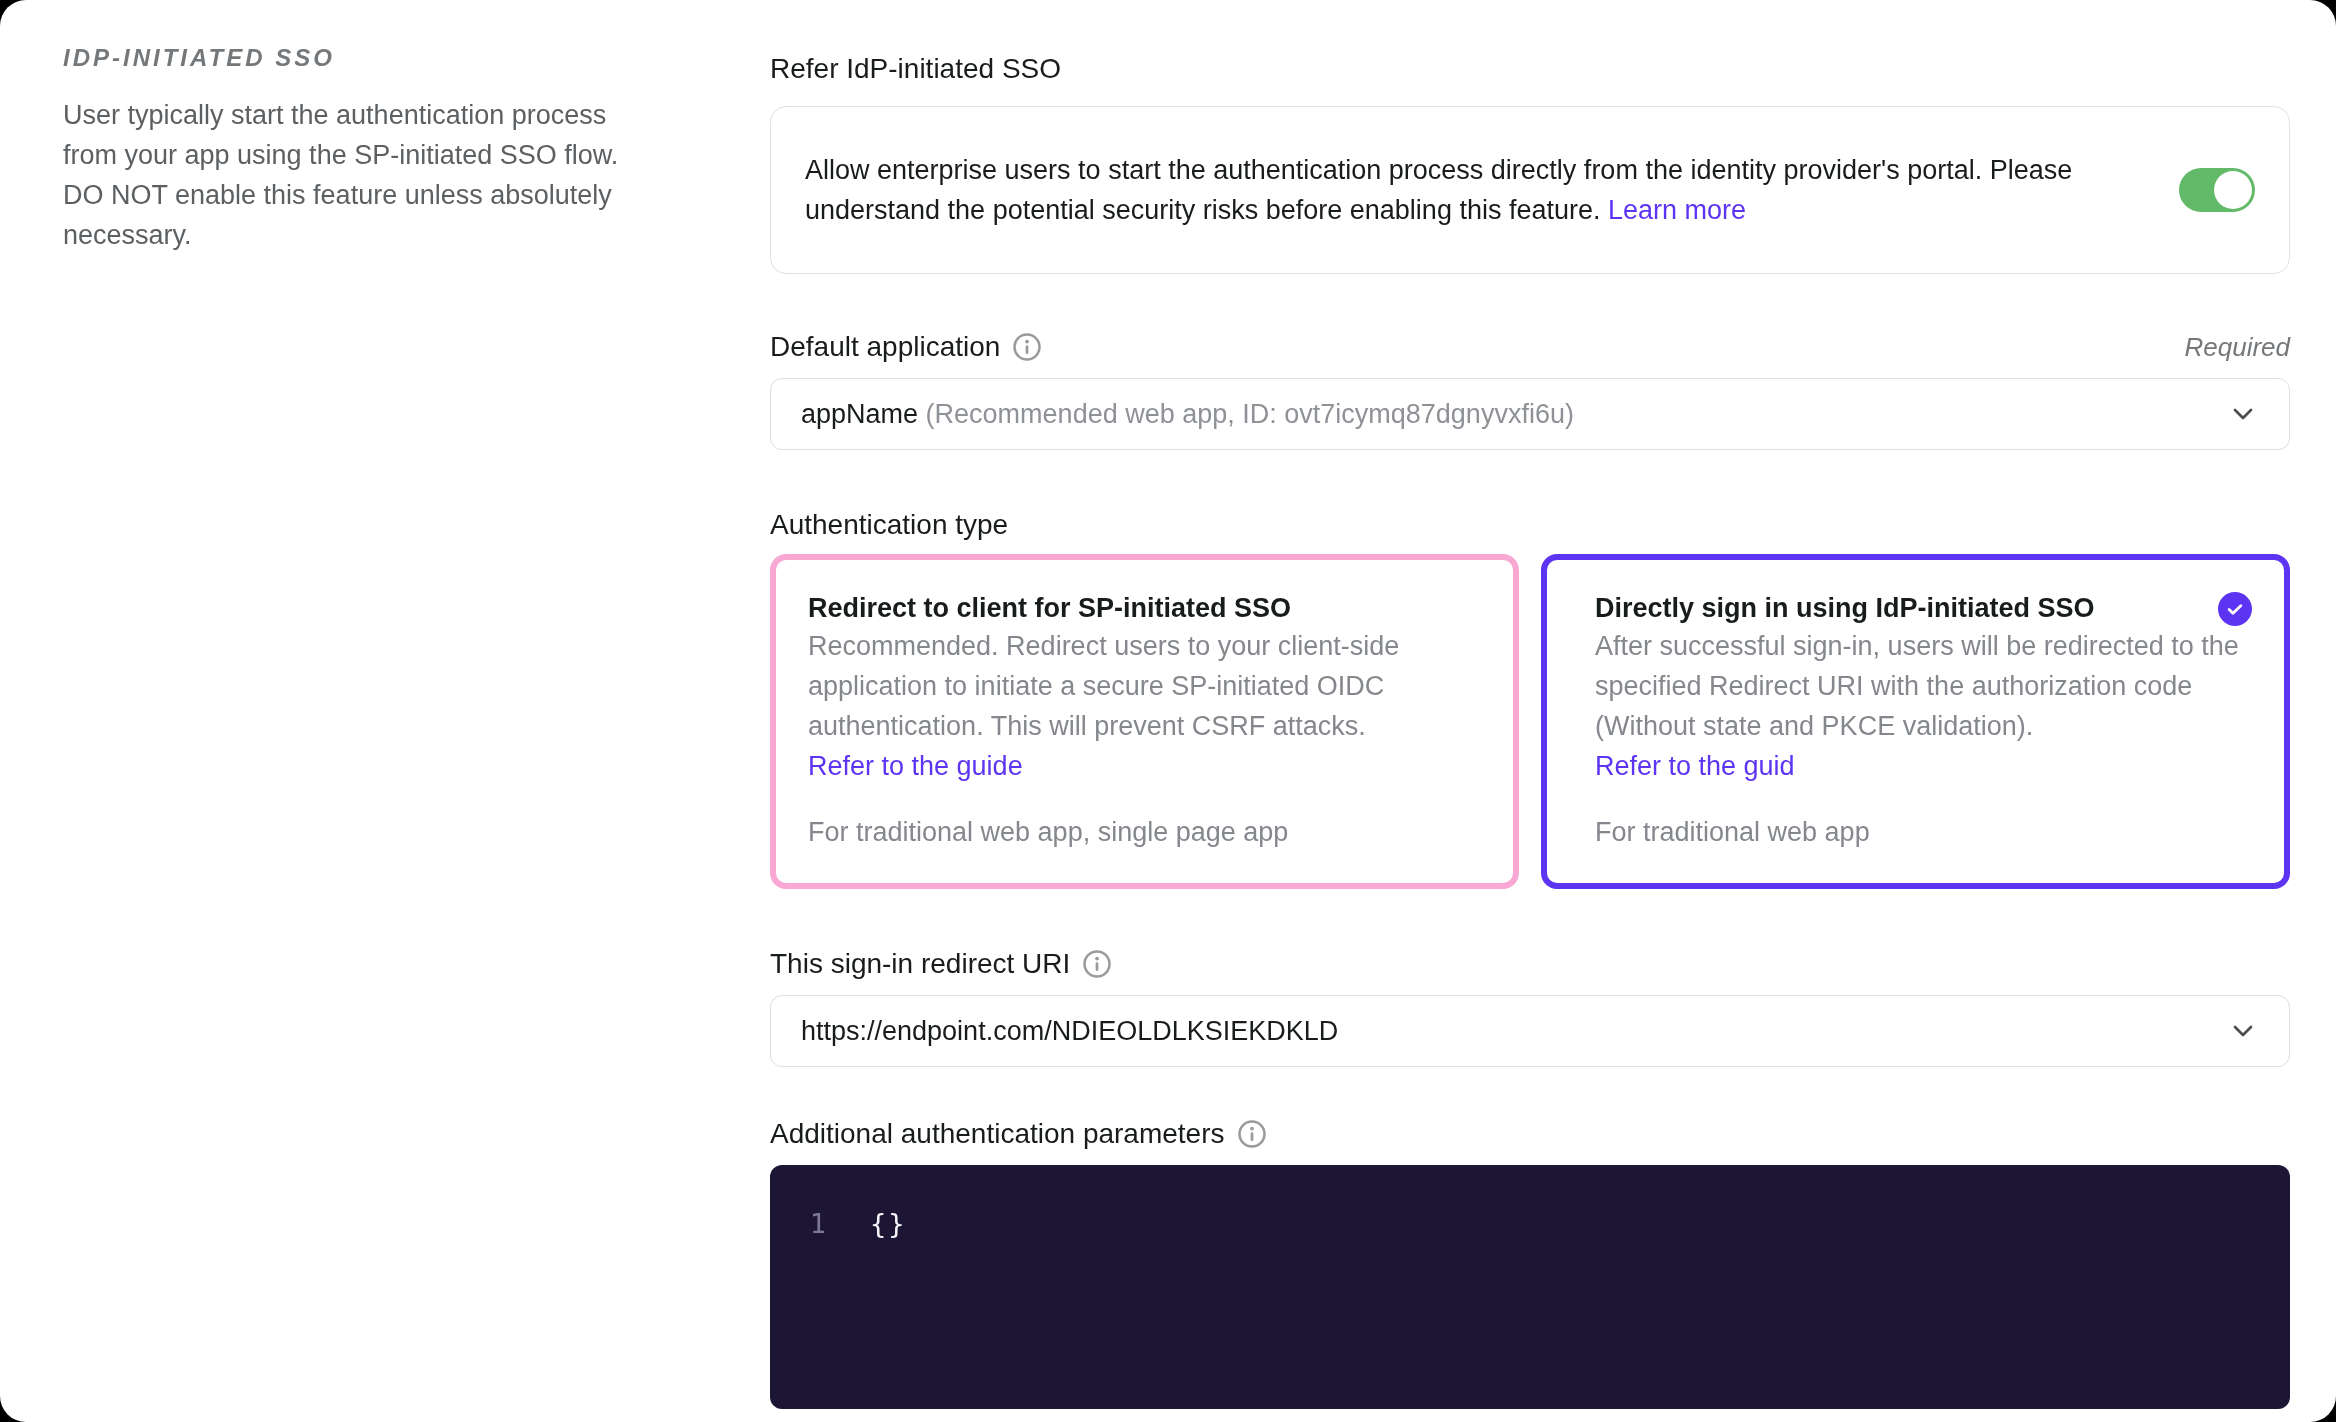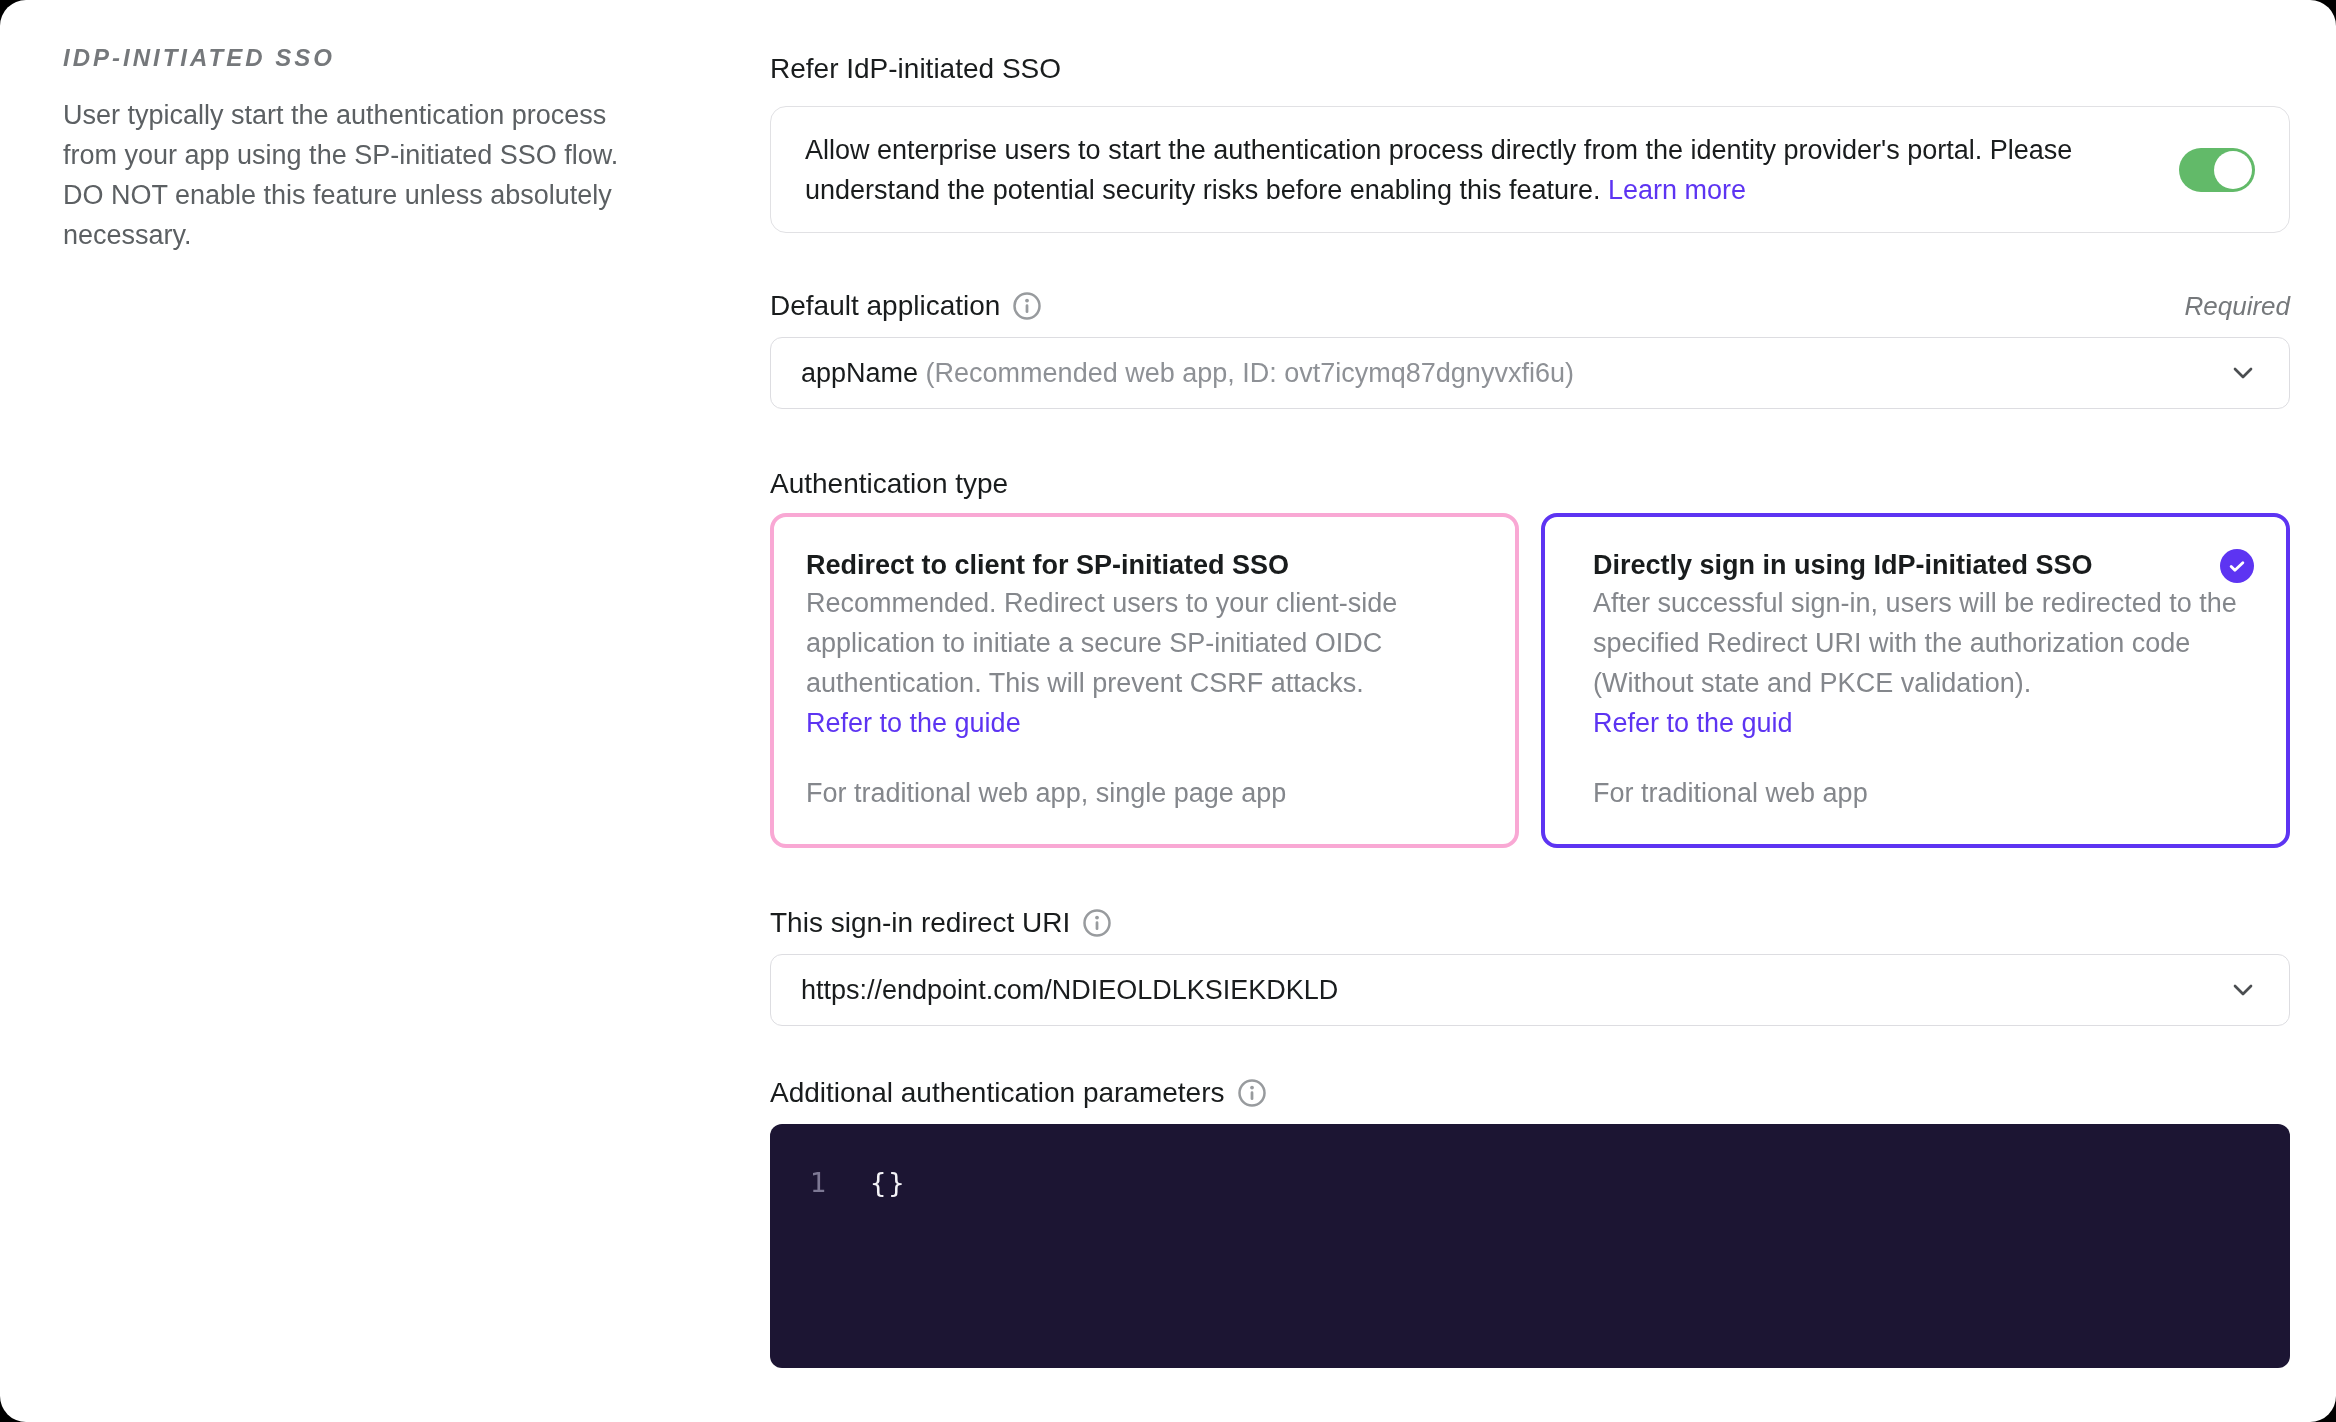--- a/index.html
+++ b/index.html
@@ -17,42 +17,42 @@
   .form-col{width:1520px;margin-left:107px;flex:none;box-sizing:border-box;}
   .field-label{font-size:28px;font-weight:500;color:#191c1d;line-height:34px;}
   .label-row{display:flex;align-items:center;justify-content:space-between;text-align:right;}
   .label-left{display:flex;align-items:center;gap:12px;}
   .required{font-size:26px;color:#75787b;font-weight:400;font-style:italic;}
   .info-icon{display:inline-flex;flex:none;}
 
   .first-label{margin-top:52px;}
 
   
-  .toggle-card{margin-top:20px;height:127px;border:1px solid #e1e1e4;border-radius:16px;
+  .toggle-card{margin-top:20px;height:168px;border:1px solid #e1e1e4;border-radius:16px;
                display:flex;align-items:center;padding:0 34px;box-sizing:border-box;}
   .toggle-card-text{flex:1;font-size:27px;line-height:40px;color:#191c1d;margin-right:48px;}
   .link{color:var(--accent,#5d34f2);text-decoration:none;cursor:pointer;}
   .toggle{position:relative;width:76px;height:44px;border-radius:22px;flex:none;
           background:var(--toggle_on,#62ba69);cursor:pointer;}
   .toggle .knob{position:absolute;top:3px;right:3px;width:38px;height:38px;border-radius:50%;
                 background:#fff;}
 
   
   .select{margin-top:14px;height:72px;border:1px solid #dddde1;border-radius:12px;background:#fff;
           display:flex;align-items:center;justify-content:space-between;padding:0 30px;
           box-sizing:border-box;cursor:pointer;}
   .select-value{font-size:27px;color:#191c1d;white-space:nowrap;overflow:hidden;}
   .v-meta{color:#8e9196;}
   .mt-56{margin-top:56px;}
   .mt-58{margin-top:58px;}
   .mt-50{margin-top:50px;}
 
   
   .cards{margin-top:12px;display:grid;grid-template-columns:1fr 1fr;gap:22px;}
-  .opt-card{border:4px solid #f9a8d4;border-radius:16px;padding:30px 32px 34px 32px;height:335px;
+  .opt-card{border:6px solid #f9a8d4;border-radius:16px;padding:30px 32px 34px 32px;height:335px;
             box-sizing:border-box;display:flex;flex-direction:column;cursor:pointer;background:#fff;}
   .opt-card.selected{border-color:var(--accent,#5d34f2);padding-left:48px;}
   .opt-title-row{display:flex;align-items:flex-start;justify-content:space-between;gap:16px;}
   .opt-title{font-size:27px;font-weight:600;color:#191c1d;line-height:36px;}
   .check-badge{width:34px;height:34px;border-radius:50%;background:var(--accent,#5d34f2);flex:none;
                display:flex;align-items:center;justify-content:center;margin-top:2px;}
   .opt-desc{margin-top:0;font-size:27px;line-height:40px;color:#84878c;}
   .opt-desc .link{display:block;margin-top:0;}
   .opt-footer{margin-top:auto;font-size:27px;color:#84878c;line-height:34px;}
 

